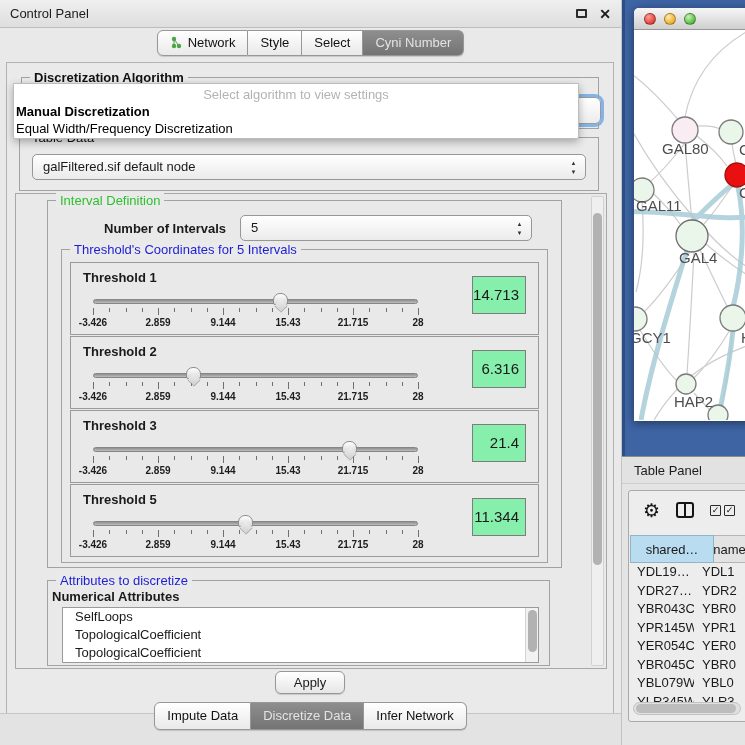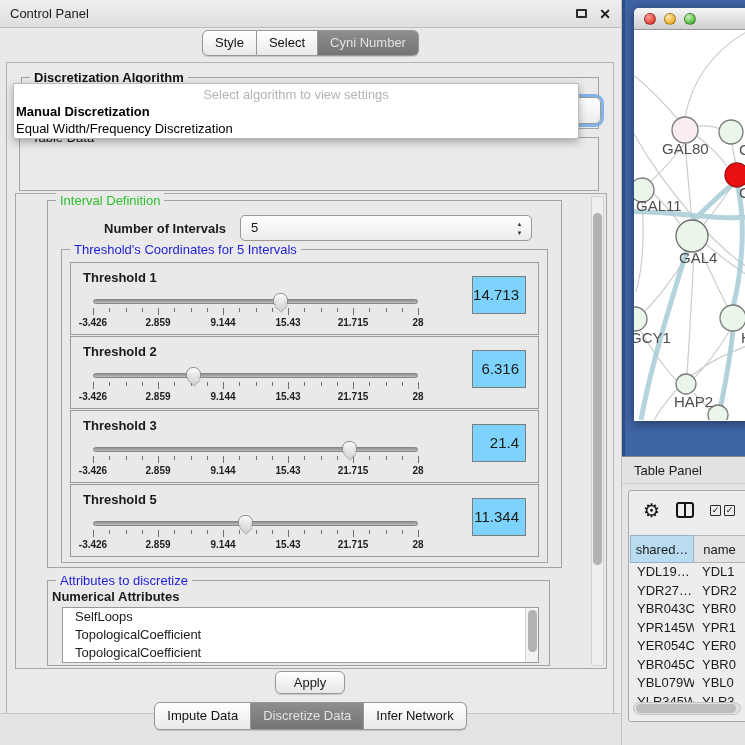--- a/index.html
+++ b/index.html
@@ -88,21 +88,21 @@
   .thumb::after { content:""; position:absolute; left:2px; top:7px; width:9px; height:9px;
     background:linear-gradient(135deg,#efefef,#cfcfcf); border:1px solid #8d8d8d;
     border-top:none; border-left:none; transform:rotate(45deg); border-radius:1px; }
   .ticks { position:absolute; left:0; right:0; top:9px; height:8px; }
   .tick { position:absolute; width:1px; height:4px; background:#6f6f6f; }
   .tick.major { height:7px; }
   .tick-labels { position:absolute; left:0; right:0; top:18px; height:12px; }
   .tick-label { position:absolute; transform:translateX(-50%); font-size:10px;
     font-weight:bold; color:#1d1d1d; white-space:nowrap; }
   .thr-value { position:absolute; right:12px; top:13px; width:54px; height:38px;
-    background:#7dd3fc; border:1px solid #7d7d7d; font-size:15px; line-height:36px;
+    background:#86efac; border:1px solid #7d7d7d; font-size:15px; line-height:36px;
     text-align:right; padding-right:6px; }
 
   .attr-group { left:31px; top:386px; width:503px; height:86px; }
   .attr-heading { position:absolute; left:4px; top:8px; font-size:13px; font-weight:bold; }
   .listbox { position:absolute; left:14px; right:10px; top:26px; bottom:2px;
     background:#fff; border:1px solid #9a9a9a; overflow:hidden; }
   .list-item { font-size:13px; line-height:18px; padding-left:12px; cursor:pointer; white-space:nowrap; }
   .list-scroll { position:absolute; right:0; top:0; bottom:0; width:13px;
     background:#f2f2f2; border-left:1px solid #d5d5d5; }
   .list-scroll .thumb-v { top:2px; height:42px; left:2px; }
@@ -146,21 +146,21 @@
   .split-ico { width:18px; height:16px; border:2px solid #141414; border-radius:3px;
     position:relative; cursor:pointer; }
   .split-ico::after { content:""; position:absolute; left:6px; top:0; bottom:0;
     width:2px; background:#141414; }
   .cb-pair { display:flex; gap:3px; cursor:pointer; }
   .cb { width:11px; height:11px; border:1.5px solid #2a2a2a; border-radius:1px;
     font-size:9px; line-height:9px; text-align:center; color:#111; }
   .tp-header { position:absolute; left:1px; right:1px; top:44px; height:28px; display:flex; }
   .hcell { font-size:13px; display:flex; align-items:center; justify-content:center;
     border:1px solid #aab4bb; cursor:pointer; overflow:hidden; white-space:nowrap; }
-  .hcell.c0 { width:64px; background:#badcf0; border-color:#93b3c6; }
+  .hcell.c0 { width:84px; background:#badcf0; border-color:#93b3c6; }
   .hcell.c1 { flex:1; background:#e3e3e3; border-left:none; border-color:#b5b5b5; }
   .tp-rows { position:absolute; left:1px; right:1px; top:72px; height:142px; overflow:hidden; }
   .trow { display:flex; height:18.5px; cursor:pointer; }
   .tcell { font-size:13px; line-height:18.5px; white-space:nowrap; overflow:hidden; }
   .tcell.c0 { width:64px; padding-left:7px; }
   .tcell.c1 { flex:1; padding-left:8px; }
   .h-scrollbar { position:absolute; left:4px; right:6px; bottom:6px; height:13px;
     background:#e0e0e0; border:1px solid #c2c2c2; border-radius:7px; }
   .h-scrollbar .thumb-h { position:absolute; left:2px; right:4px; top:1px; height:9px;
     background:#bdbdbd; border-radius:5px; }
@@ -175,20 +175,30 @@
   <div class="titlebar">
     <span class="title">Control Panel</span>
     <span class="spacer"></span>
     <span class="float-icon"></span>
     <span class="close-icon">✕</span>
   </div>
 
   <div class="tabbar">
     <span class="seg-group">
       <span class="seg">
+        <svg width="13" height="13" viewBox="0 0 13 13">
+          <line x1="4" y1="3" x2="9" y2="10" stroke="#9a9a9a" stroke-width="1.2"></line>
+          <line x1="4" y1="3" x2="4" y2="10" stroke="#9a9a9a" stroke-width="1.2"></line>
+          <circle cx="4" cy="3" r="2.2" fill="#44a93f"></circle>
+          <circle cx="4" cy="10" r="2.2" fill="#44a93f"></circle>
+          <circle cx="9" cy="10" r="2.2" fill="#44a93f"></circle>
+        </svg>
+        <span>Network</span>
+      </span>
+      <span class="seg">
           <span>Style</span>
         </span>
       <span class="seg">
           <span>Select</span>
         </span>
       <span class="seg selected">
           <span>Cyni Number</span>
         </span>
     </span>
   </div>
@@ -202,20 +212,27 @@
     <div class="combo-stub"></div>
 
     <div class="popup">
       <div class="hint">Select algorithm to view settings</div>
       <div class="opt selected">Manual Discretization</div>
       <div class="opt">Equal Width/Frequency Discretization</div>
     </div>
 
     <div class="groupbox tabledata-group">
       <span class="legend black" style="font-weight:normal">Table Data</span>
+      <div class="combo tabledata-combo">
+        <span>galFiltered.sif default node</span>
+        <span class="spin">
+          <span>▲</span>
+          <span>▼</span>
+        </span>
+      </div>
     </div>
 
     <div class="bigpanel">
 
       <div class="groupbox interval-group">
         <span class="legend green">Interval Definition</span>
 
         <div class="numint-row">
           <span class="numint-label">Number of Intervals</span>
           <span class="combo numint-combo" style="position:relative;display:block;">

